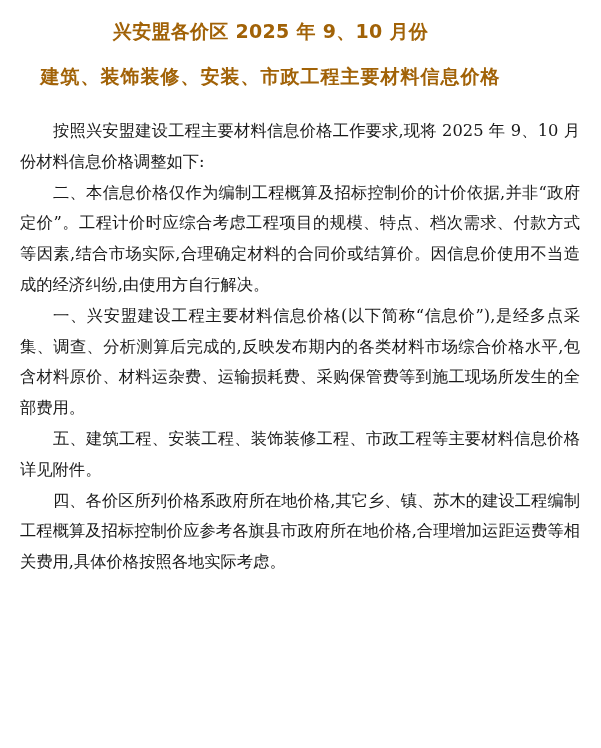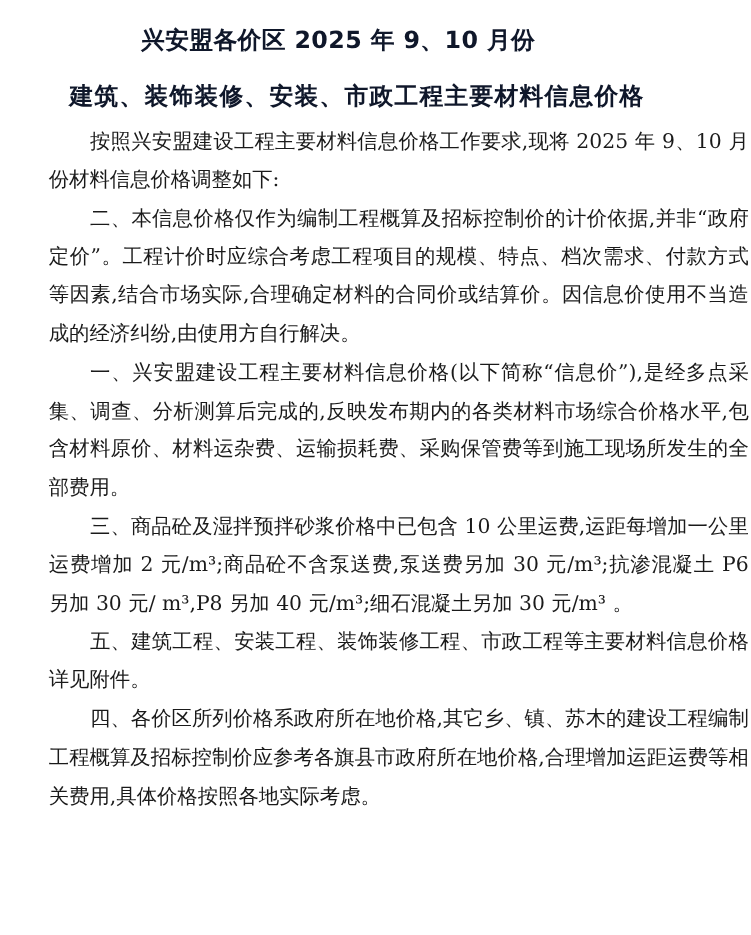--- a/index.html
+++ b/index.html
@@ -1,32 +1,31 @@
 <!DOCTYPE html>
 <html><head>
 <meta charset="utf-8">
 <style>
   html, body { margin: 0; padding: 0; background: #ffffff; }
   body { width: 601px; height: 748px; overflow: hidden; position: relative;
          font-family: "DejaVu Serif", "Liberation Serif", serif; color: #1a1a1a; }
   .title { position: absolute; left: 0; width: 541px; text-align: center;
            font-family: "DejaVu Sans", "Liberation Sans", sans-serif; font-weight: bold;
-           color: #0f172a; white-space: nowrap; }
+           color: #a16207; white-space: nowrap; }
   #t1 { top: 19px; font-size: 19px; letter-spacing: 0.3px; }
-  #t2 { top: 64px; font-size: 19px; letter-spacing: 1px; margin-left: 15px; }
-  .body { position: absolute; left: 20px; top: 98px; width: 560px; margin-left: 19px; }
+  #t2 { top: 64px; font-size: 19px; letter-spacing: 1px; }
+  .body { position: absolute; left: 20px; top: 116px; width: 560px; }
   .para { margin: 0; font-size: 16.3px; line-height: 30.8px; text-indent: 33px;
           text-align: justify; letter-spacing: 0px; }
 </style>
 </head>
 <body>
 
 <div id="t1" class="title">兴安盟各价区 2025 年 9、10 月份</div>
 <div id="t2" class="title">建筑、装饰装修、安装、市政工程主要材料信息价格</div>
 
 <div class="body">
   <p class="para">按照兴安盟建设工程主要材料信息价格工作要求,现将 2025 年 9、10 月份材料信息价格调整如下:</p>
   <p class="para">二、本信息价格仅作为编制工程概算及招标控制价的计价依据,并非“政府定价”。工程计价时应综合考虑工程项目的规模、特点、档次需求、付款方式等因素,结合市场实际,合理确定材料的合同价或结算价。因信息价使用不当造成的经济纠纷,由使用方自行解决。</p>
   <p class="para">一、兴安盟建设工程主要材料信息价格(以下简称“信息价”),是经多点采集、调查、分析测算后完成的,反映发布期内的各类材料市场综合价格水平,包含材料原价、材料运杂费、运输损耗费、采购保管费等到施工现场所发生的全部费用。</p>
-  <p class="para">三、商品砼及湿拌预拌砂浆价格中已包含 10 公里运费,运距每增加一公里运费增加 2 元/m³;商品砼不含泵送费,泵送费另加 30 元/m³;抗渗混凝土 P6 另加 30 元/ m³,P8 另加 40 元/m³;细石混凝土另加 30 元/m³ 。</p>
   <p class="para">五、建筑工程、安装工程、装饰装修工程、市政工程等主要材料信息价格详见附件。</p>
   <p class="para">四、各价区所列价格系政府所在地价格,其它乡、镇、苏木的建设工程编制工程概算及招标控制价应参考各旗县市政府所在地价格,合理增加运距运费等相关费用,具体价格按照各地实际考虑。</p>
 </div>
 
 </body></html>

